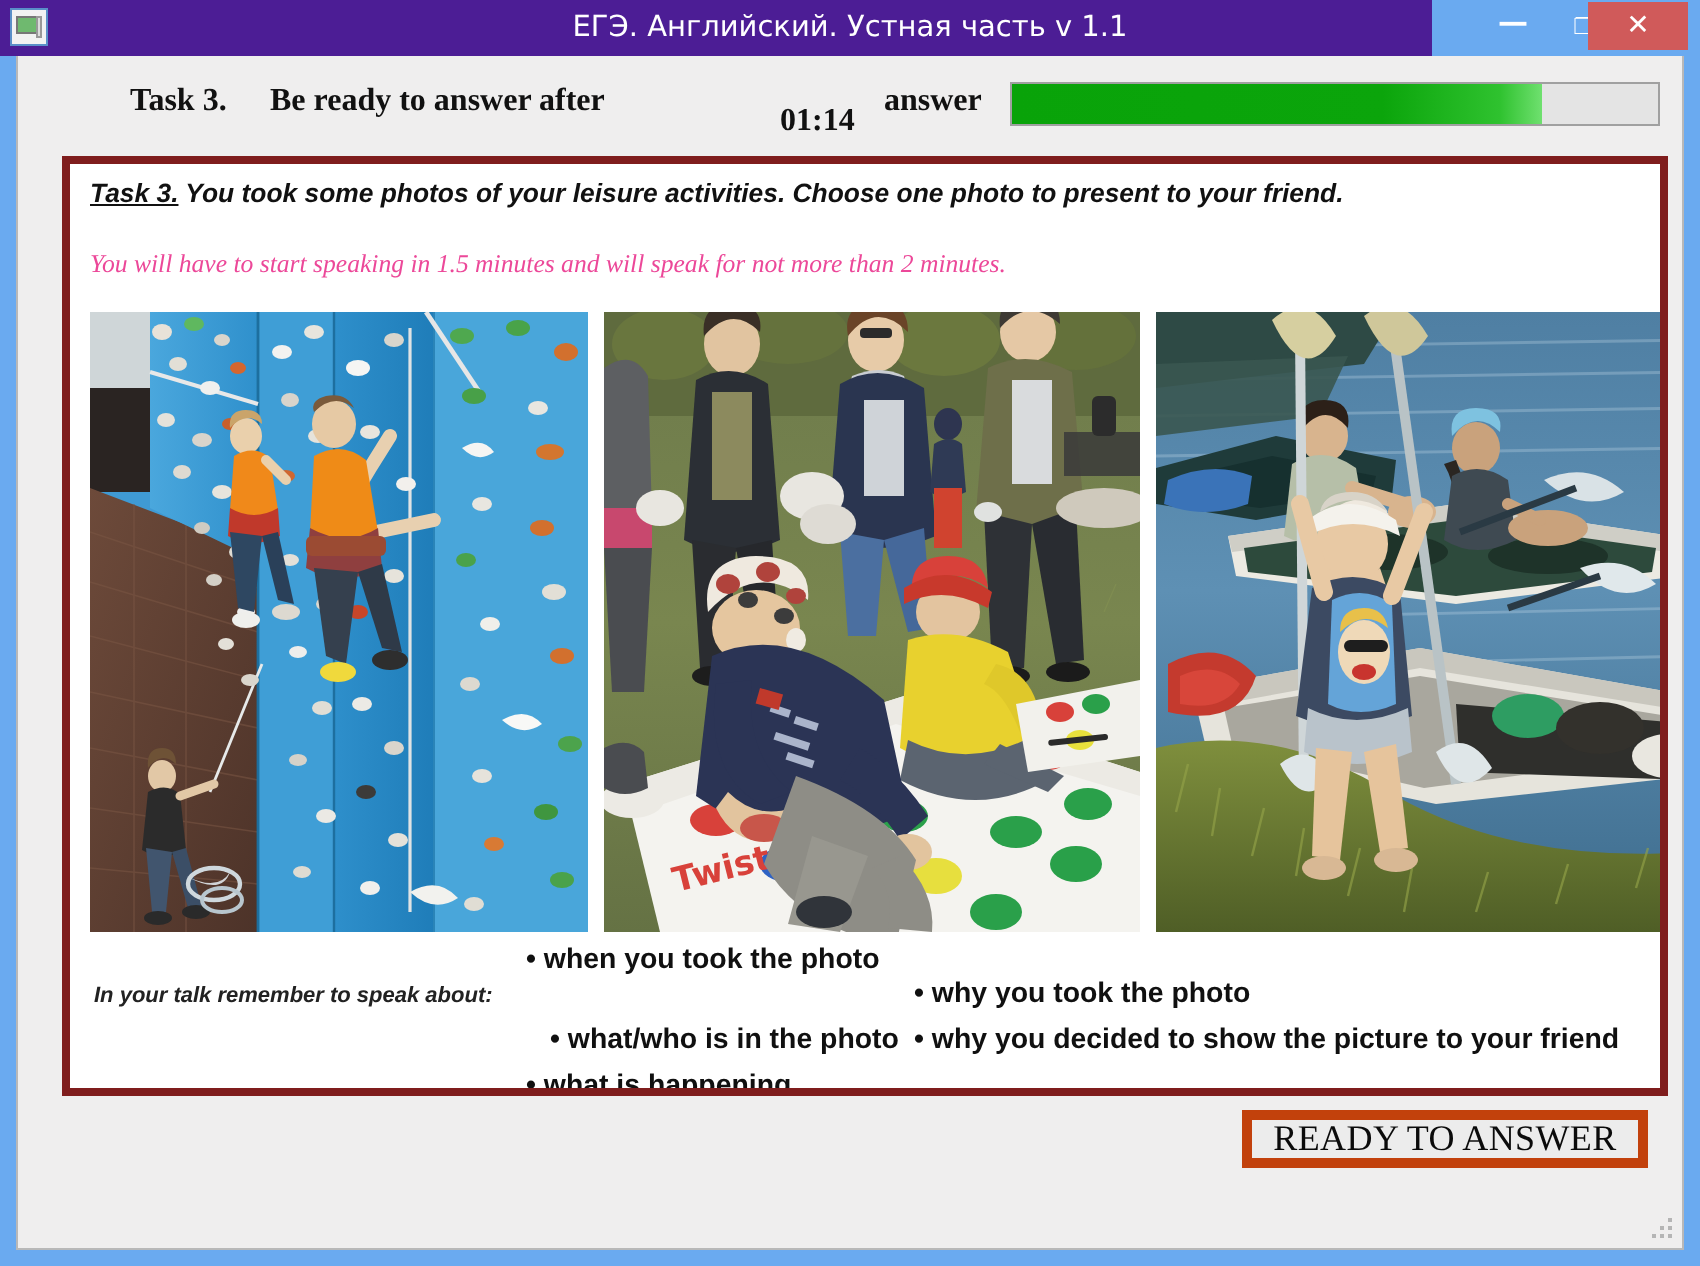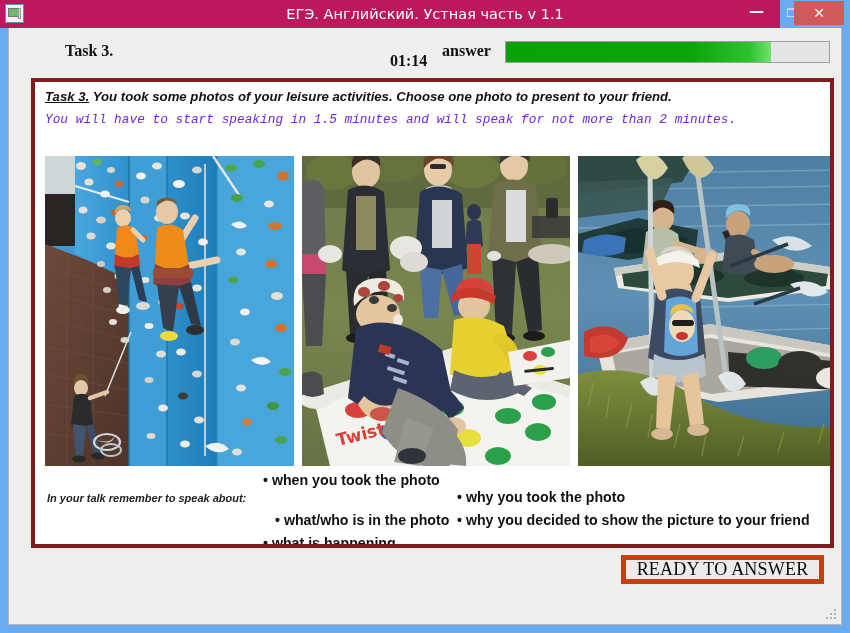--- a/index.html
+++ b/index.html
@@ -12,22 +12,22 @@
   }
 
   
   #window {
     position: absolute; left: 0; top: 0;
     width: 850px; height: 633px;
     background: #6aaaf0;
   }
   #titlebar {
     position: absolute; left: 0; top: 0;
-    width: 780px; height: 28px;
-    background: #be185d;
+    width: 716px; height: 28px;
+    background: #4c1d95;
   }
   #app-icon {
     position: absolute; left: 5px; top: 4px;
     width: 19px; height: 19px;
     background: #f2f2f2;
     border: 1px solid #5a8fc8;
   }
   #app-icon .ic-inner {
     position: absolute; left: 2px; top: 3px;
     width: 11px; height: 9px;
@@ -126,27 +126,27 @@
     font-family: "Liberation Sans", sans-serif;
     font-size: 13.2px;
     font-weight: bold;
     font-style: italic;
     color: #111111;
     white-space: nowrap;
     line-height: 17px;
   }
   .instr-line1 .tasklab { text-decoration: underline; }
   .instr-line2 {
-    font-family: Liberation Mono, monospace;
+    font-family: Liberation Serif, serif;
     font-size: 12.8px;
     font-style: italic;
-    color: #6d28d9;
+    color: #ec4899;
     white-space: nowrap;
     line-height: 17px;
-    margin-top: 6px;
+    margin-top: 19px;
   }
 
   
   #photos {
     position: absolute; left: 0; top: 74px;
     width: 803px; height: 310px;
   }
   .photo {
     position: absolute; top: 0;
     height: 310px;
@@ -237,20 +237,21 @@
     </div>
     <div class="winbtn" id="btn-close">
       <div class="glyph">✕</div>
     </div>
   </div>
 
   <div id="client">
 
     <div id="headerbar">
       <div class="hdr-label" id="hdr-task">Task 3.</div>
+      <div class="hdr-label" id="hdr-ready">Be ready to answer after</div>
       <div class="hdr-label" id="hdr-time">01:14</div>
       <div class="hdr-label" id="hdr-minutes">answer</div>
       <div id="progress-track">
         <div id="progress-fill" style="width: 82%;"></div>
       </div>
     </div>
 
     <div id="panel">
 
       <div id="instr">

